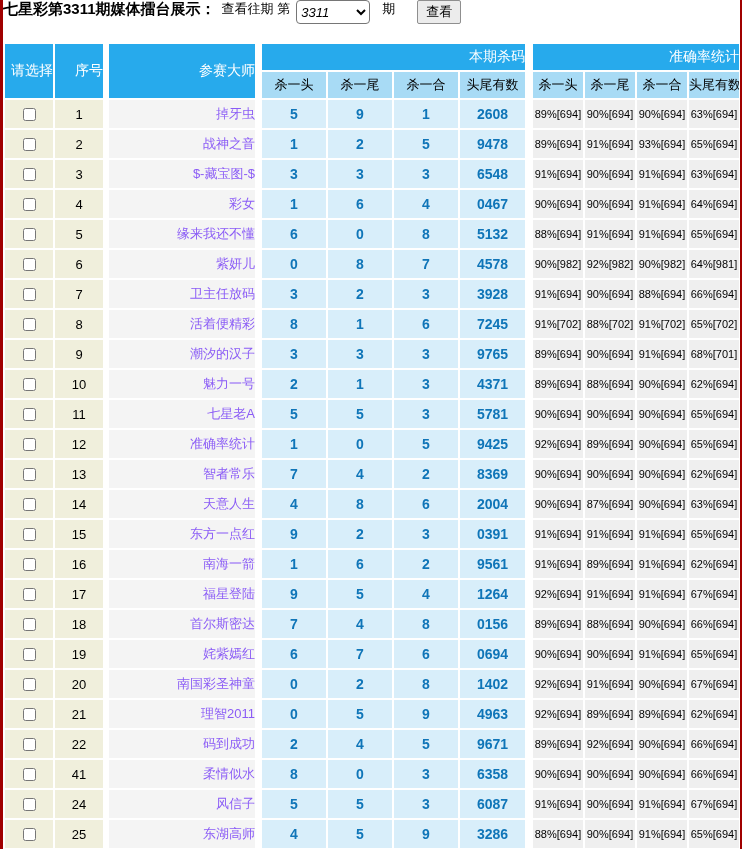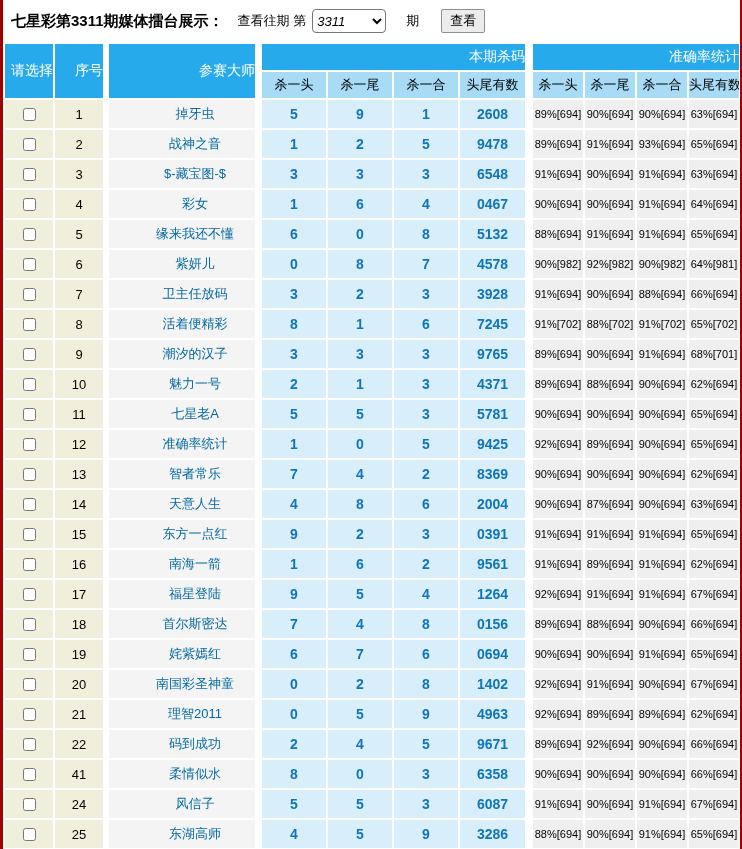--- a/index.html
+++ b/index.html
@@ -3,25 +3,25 @@
 <meta charset="utf-8">
 <style>
   * { margin:0; padding:0; box-sizing:border-box; }
   html,body { background:#fff; }
   body { font-family:"Liberation Sans","DejaVu Sans",sans-serif; }
   .page {
     width:742px; height:849px; overflow:hidden; background:#fff;
     border-left:3px solid #A00000; border-right:2px solid #A00000;
   }
   .topbar {
-    height:42px; display:flex; align-items:center; padding-left:8px;
+    height:42px; display:flex; align-items:flex-start; 
     background:#fff; white-space:nowrap;
   }
   .topbar .title { font-weight:bold; font-size:15px; color:#000; }
-  .topbar .plain { font-size:13px; color:#000; margin-left:14px; }
+  .topbar .plain { font-size:13px; color:#000; margin-left:6px; }
   .topbar select {
     margin:0 6px; width:74px; height:24px; font-size:13px;
     border:1px solid #767676; border-radius:4px; background:#fff; color:#000;font-style:italic;
   }
   .topbar button.view-btn {
     margin-left:22px; height:24px; padding:0 8px; font-size:13px; color:#000;
     background:#ececec; border:1px solid #8f8f8f; border-radius:2px; cursor:pointer;
   }
   table.main {
     border-collapse:separate; border-spacing:2px; table-layout:fixed;
@@ -33,21 +33,21 @@
     font-weight:normal; height:26px;
   }
   .th-sub {
     background:#A8DBF5; color:#000; font-size:13px; text-align:center;
     font-weight:normal; height:26px;
   }
   tr.datarow td { height:28px; }
   .cell-check { background:#F0EFDC; text-align:center; }
   .cell-check input { width:13px; height:13px; vertical-align:middle; cursor:pointer; }
   .cell-no { background:#F0EFDC; text-align:center; font-size:13px; color:#000; }
-  .cell-master { background:#F4F4F4; font-size:13px; color:#0369a1; text-align:center; padding-left:26px; }
+  .cell-master { background:#F4F4F4; font-size:13px; color:#8b5cf6; text-align:right; padding-left:26px; }
   .cell-kill { background:#D8EEFA; color:#0F75B8; font-weight:bold; font-size:14px; text-align:center; }
   .cell-acc { background:#EFEFEF; color:#000; font-size:11px; text-align:center; letter-spacing:0; }
   .spacer { background:#fff; }
 </style>
 </head>
 <body>
 
 <div class="page">
 
   <div class="topbar">

